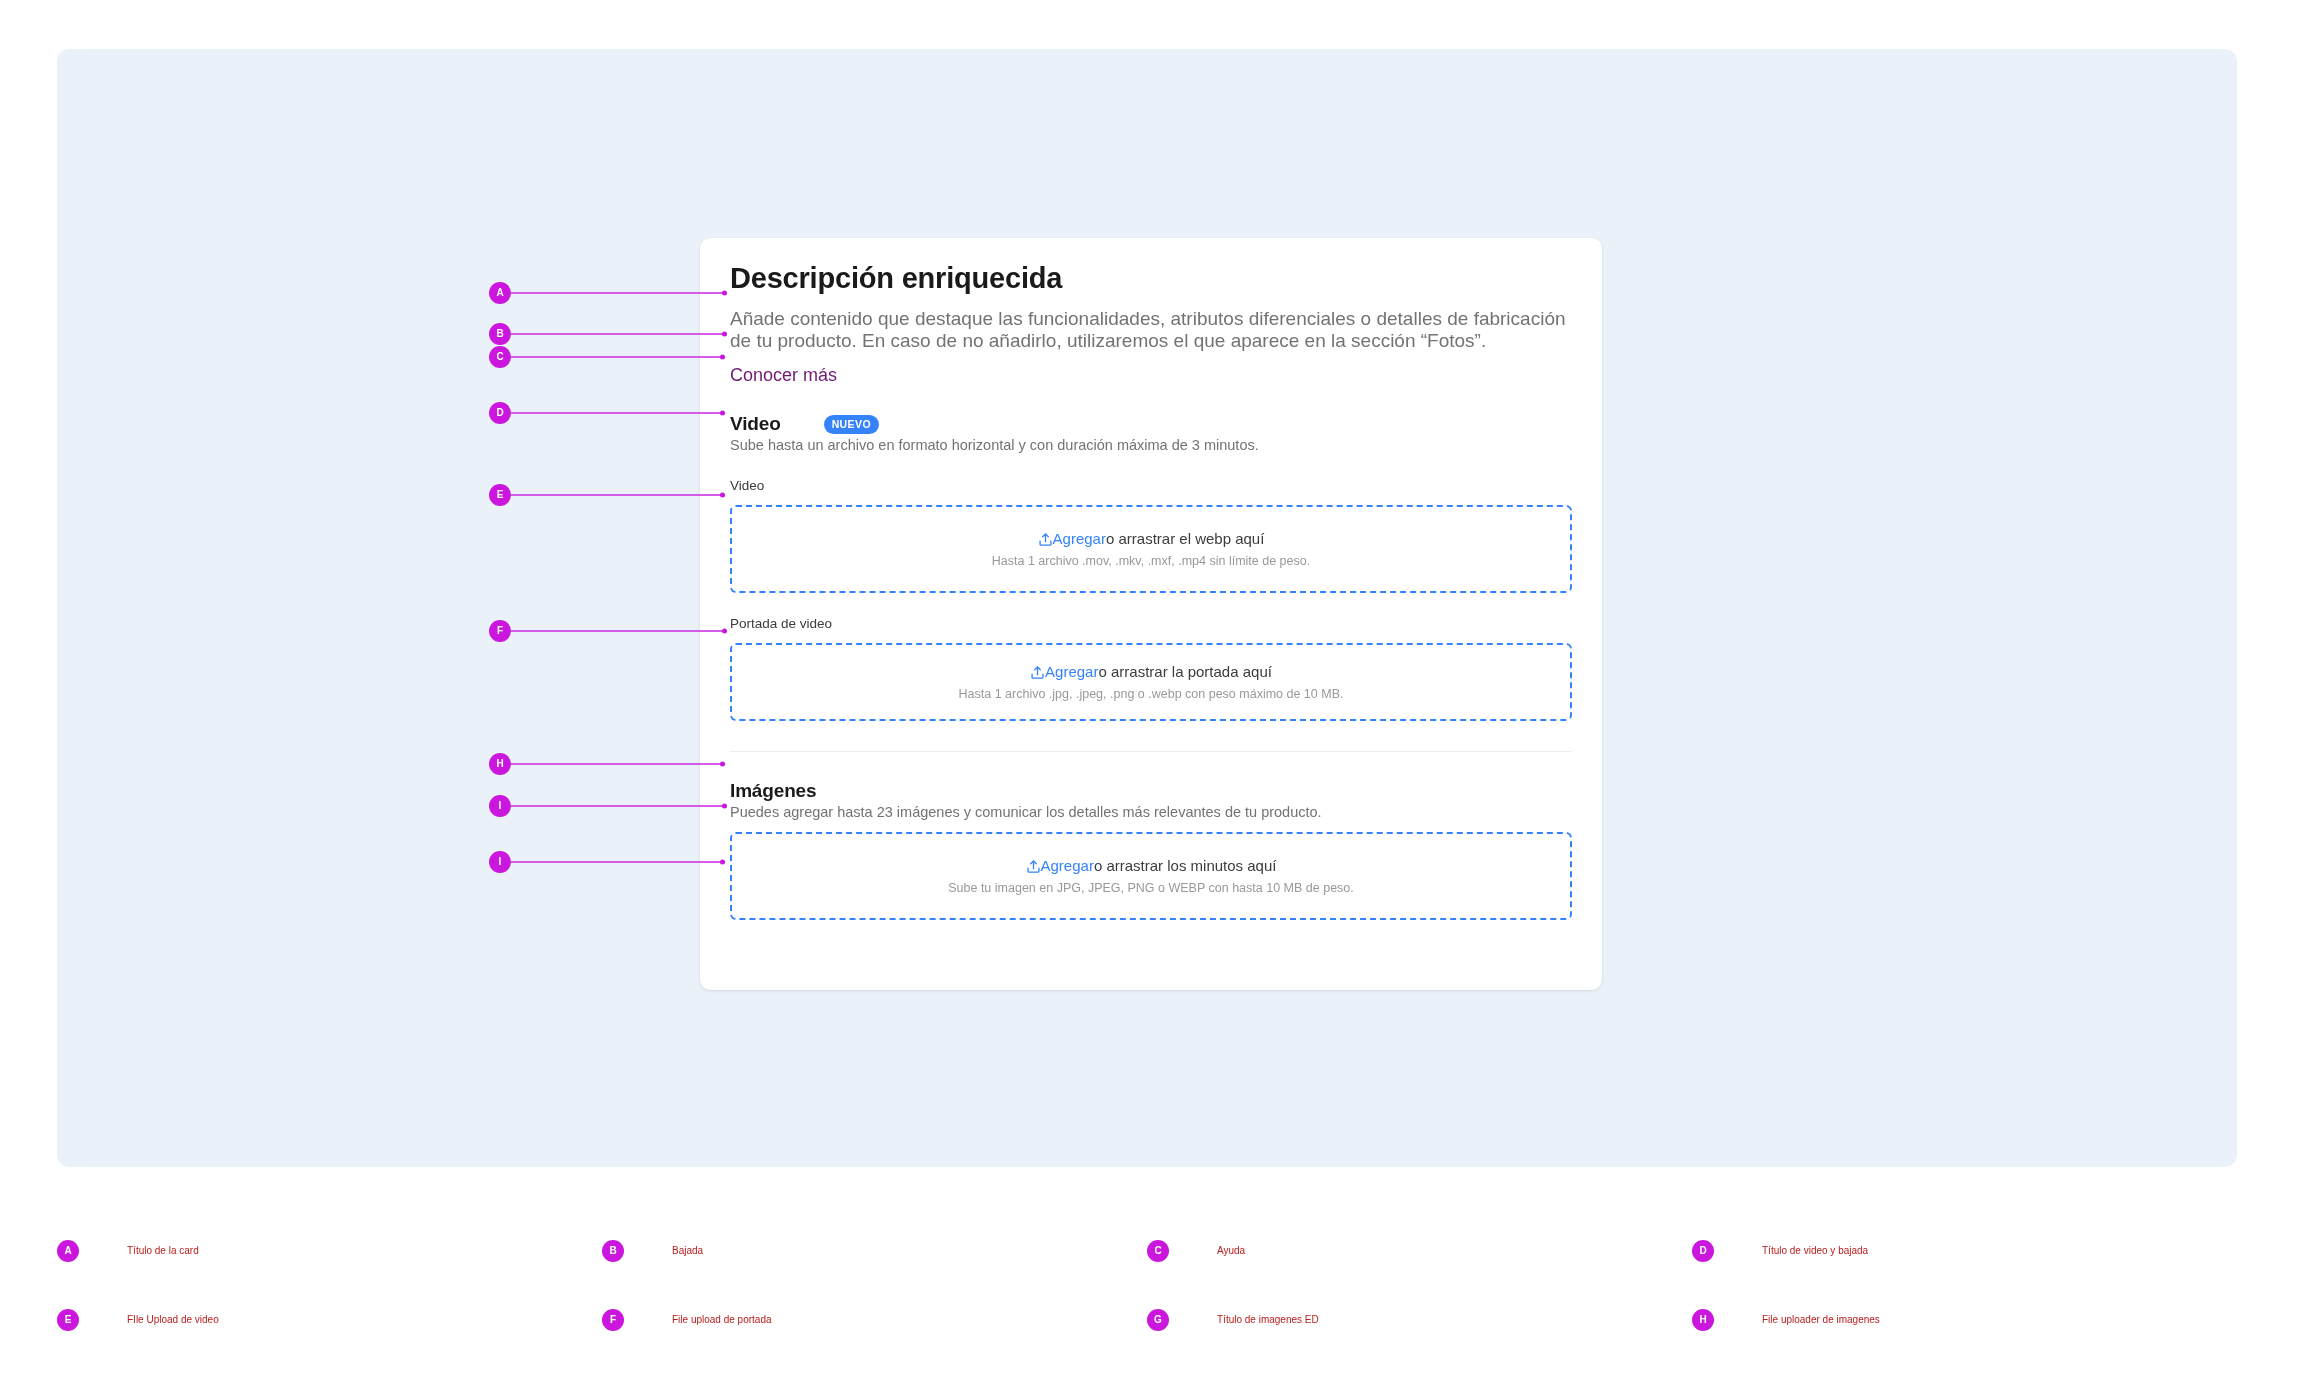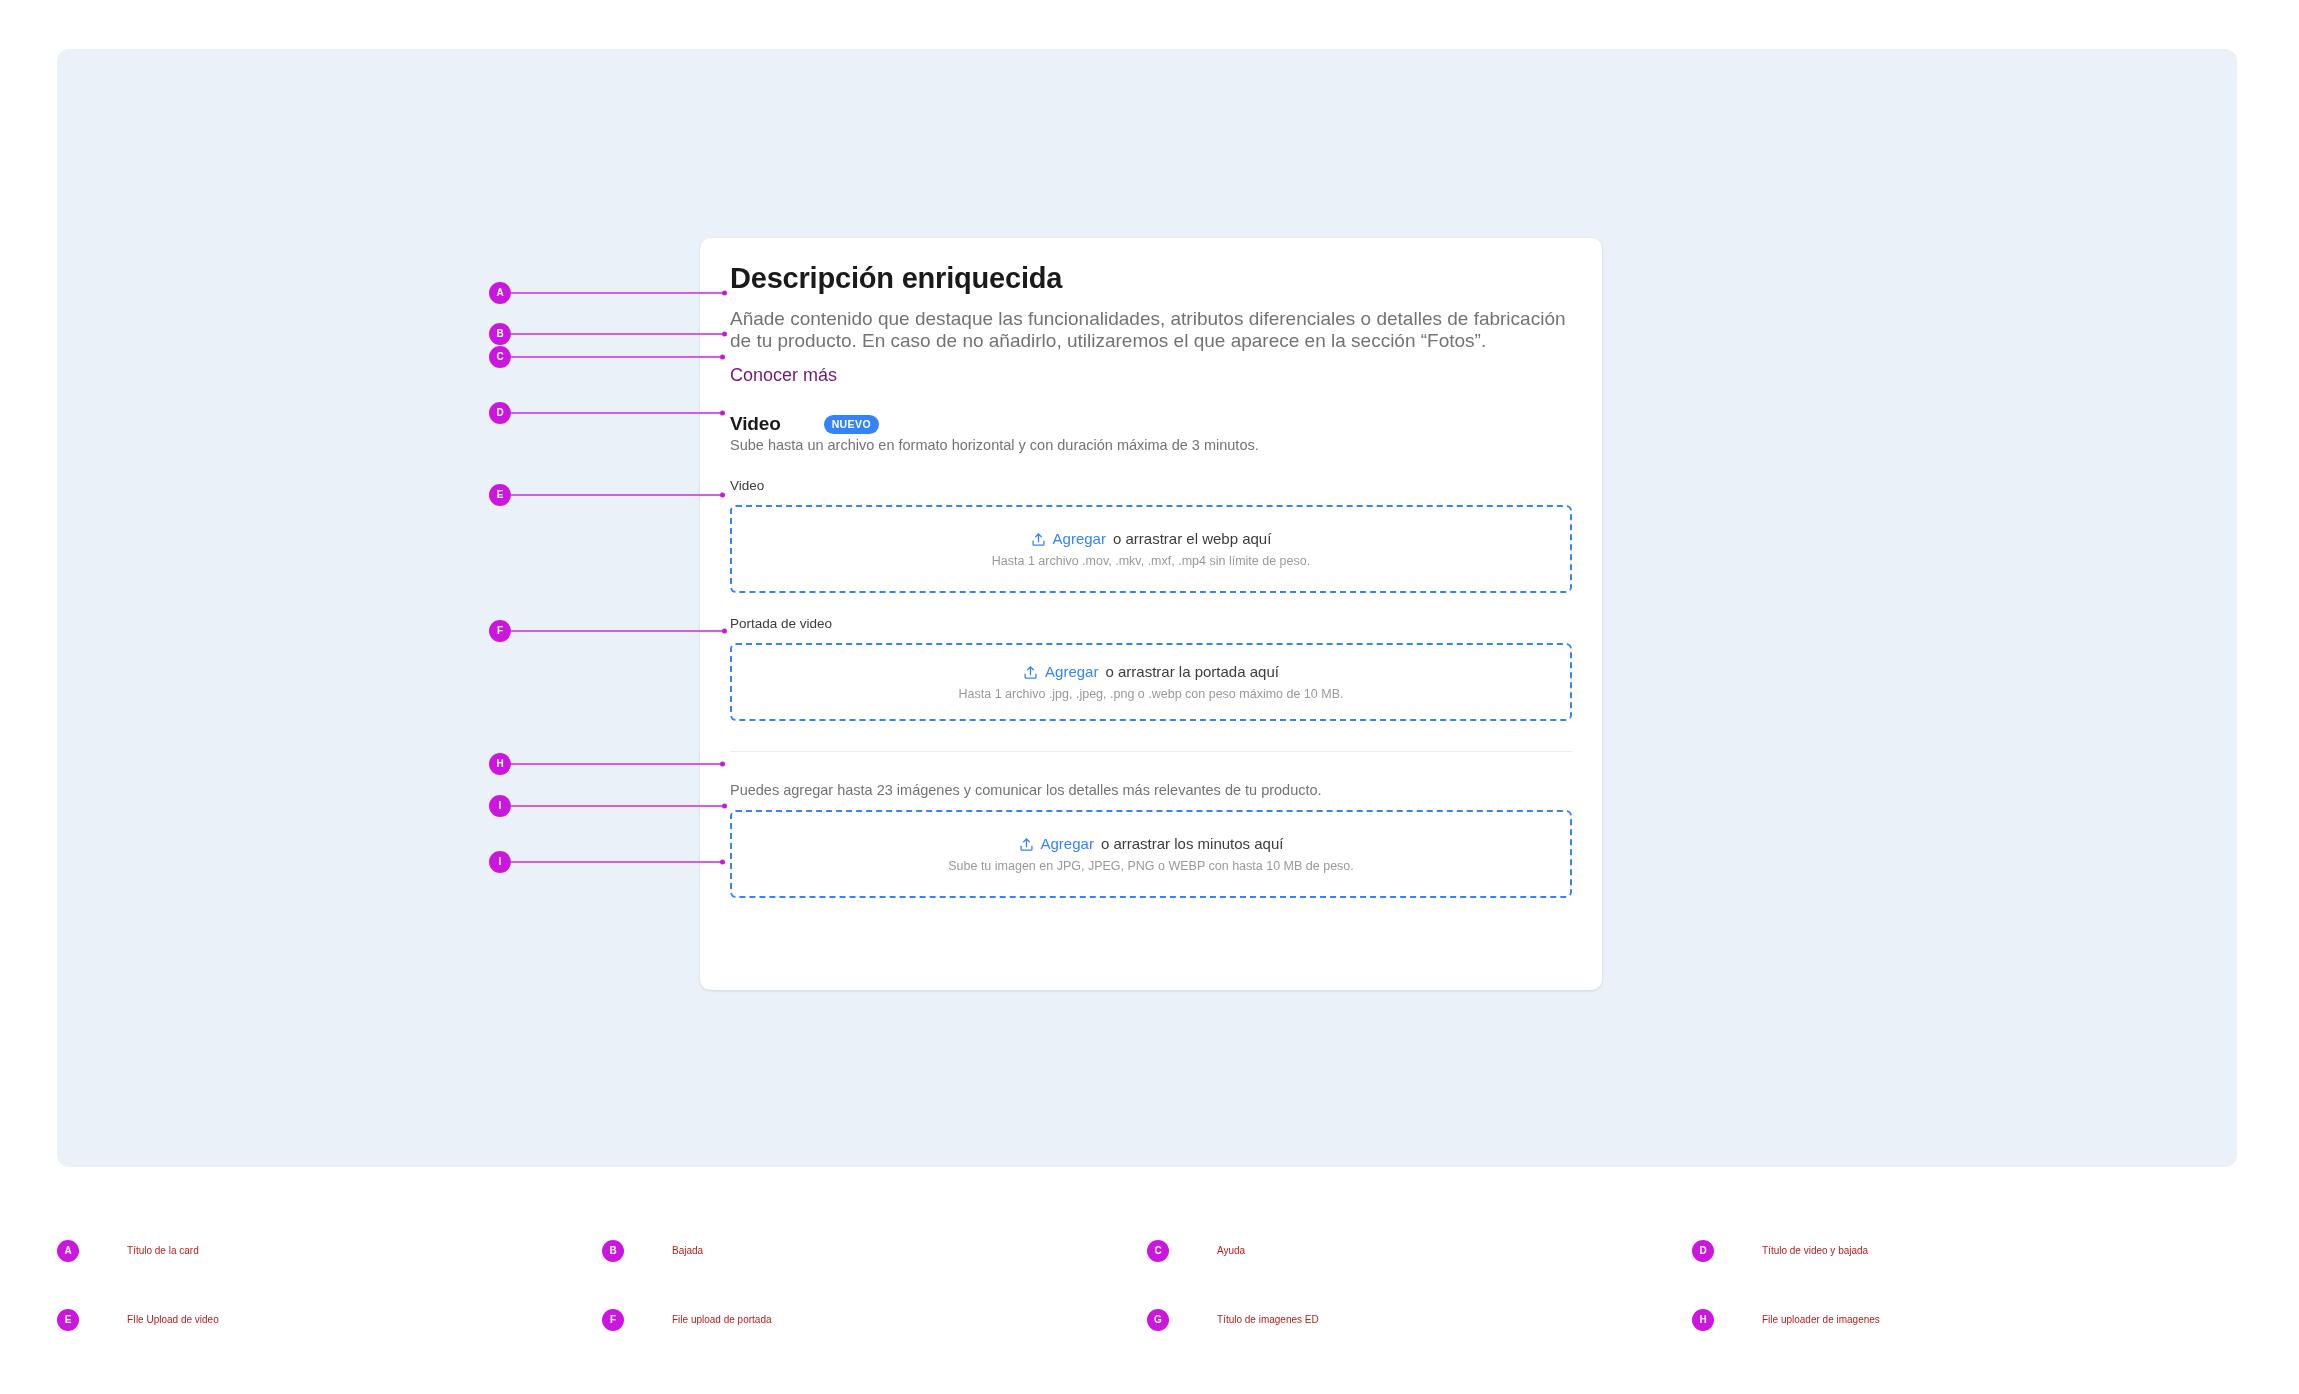--- a/index.html
+++ b/index.html
@@ -128,21 +128,20 @@
   }
   .dropzone.tall { height: 88px; }
   .dropzone.mid  { height: 78px; }
   .dropzone.img  { height: 88px; }
 
   .dz-primary {
     font-size: 15px;
     color: #3c3c3c;
     display: flex;
     align-items: center;
-    gap: 7px;
     line-height: 20px;
   }
 
   .dz-link {
     color: #3483fa;
   }
 
   .upload-icon {
     display: inline-block;
     width: 15px;
@@ -315,20 +314,21 @@
           <span>o arrastrar la portada aquí</span>
         </div>
         <div class="dz-secondary">Hasta 1 archivo .jpg, .jpeg, .png o .webp con peso máximo de 10 MB.</div>
       </div>
     </div>
 
     <div class="divider"></div>
 
     
     <div class="section-images">
+      <div class="section-title">Imágenes</div>
 
       <div class="section-desc">Puedes agregar hasta 23 imágenes y comunicar los detalles más relevantes de tu producto.</div>
 
       <div class="dropzone img">
         <div class="dz-primary">
           <span class="upload-icon">
             <svg viewBox="0 0 16 16" width="15" height="15" fill="none" stroke="#3483fa" stroke-width="1.4" stroke-linecap="round" stroke-linejoin="round">
               <path d="M8 10.5V2.2"></path>
               <path d="M5 5.1 8 2.1l3 3"></path>
               <path d="M2.2 9.8v3.2c0 .6.4 1 1 1h9.6c.6 0 1-.4 1-1V9.8"></path>

